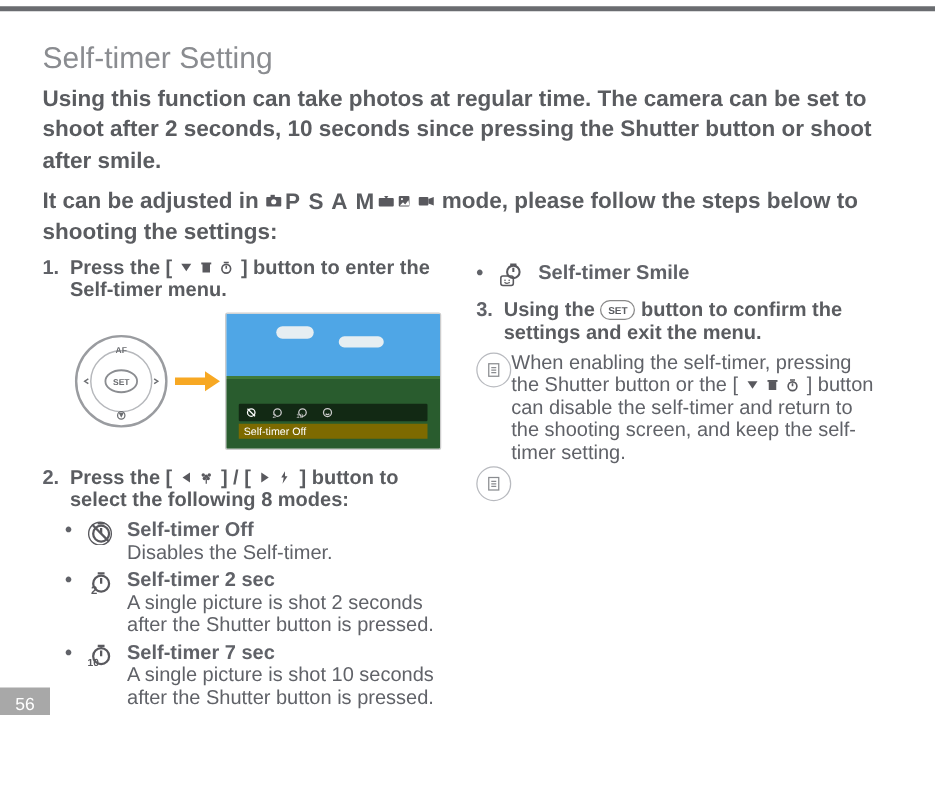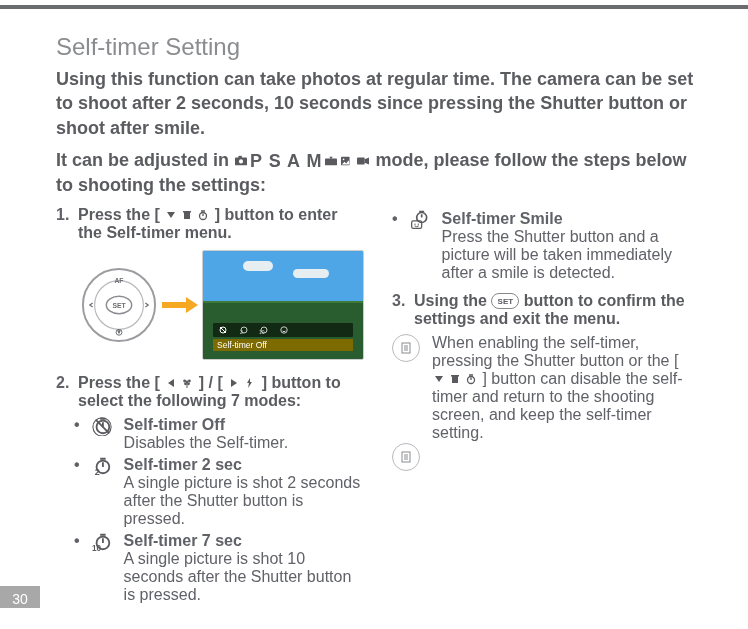--- a/index.html
+++ b/index.html
@@ -1,31 +1,31 @@
 <!DOCTYPE html>
 <html><head>
 <meta charset="utf-8">
 <style>
   body{margin:0;font-family:"Helvetica Neue",Arial,sans-serif;color:#606268;background:#fff;width:748px}
   .topbar{height:4px;background:#6a6c70;margin-top:5px}
-  .page{padding:18px 48px 0 56px;position:relative}
+  .page{padding:18px 48px 0 34px;position:relative}
   h1{font-size:24px;font-weight:400;color:#8a8c90;margin:6px 0 6px}
   p{margin:0 0 8px;line-height:1.35;font-size:18px}
   .bold{font-weight:600;color:#5a5c60}
   .cols{display:flex;gap:28px}
   .col{flex:1;min-width:0}
   .num{display:flex;gap:8px;margin-bottom:6px}
   .num .n{font-weight:600;min-width:14px}
   .modes{margin-top:4px}
   .mode{display:flex;gap:10px;margin:4px 0 4px 18px}
   .mode .dot{font-weight:700}
   .mode .mi{width:24px;display:flex;justify-content:center}
   .mode .txt{flex:1}
   .mode .ttl{font-weight:600}
-  .note{display:flex;gap:12px;margin:1px 0}
+  .note{display:flex;gap:0;margin:1px 0}
   .note .ni{width:26px;height:26px;border:1px solid #b8babf;border-radius:50%;display:flex;align-items:center;justify-content:center;flex-shrink:0}
   .note .ni svg{width:14px;height:14px}
   .pgtab{position:absolute;left:0;bottom:-4px;width:40px;height:26px;background:#a8a8a8;color:#fff;display:flex;align-items:center;justify-content:center;font-size:14px}
   .glyph-row{display:inline-flex;align-items:center;gap:2px;vertical-align:middle}
   .mini{width:14px;height:12px;display:inline-block}
   .dial{width:78px;height:78px}
   .thumb{flex:1;height:108px;position:relative;border:1px solid #ccc;
     background:linear-gradient(#4fa6e6 0 46%,#407a3a 46% 48%,#295c2e 48% 100%);border-radius:2px}
   .thumb .cloud{position:absolute;background:#e6eef2;border-radius:8px}
   .timerbar{position:absolute;left:10px;right:10px;bottom:22px;height:14px;background:rgba(0,0,0,.55);border-radius:1px;display:flex;align-items:center;padding:0 4px;gap:6px}
@@ -161,21 +161,21 @@
           </span>
           <span>] / [</span>
           <span class="glyph-row">
             <svg class="mini" viewBox="0 0 12 12">
                 <path d="M3 2v8l6-4z" fill="#59595e"></path>
               </svg>
             <svg class="mini" viewBox="0 0 12 12">
                 <path d="M6 1L3 6h2l-1 5 4-6H6z" fill="#59595e"></path>
               </svg>
           </span>
-          <span>] button to select the following 7 modes:</span>
+          <span>] button to select the following 8 modes:</span>
         </span>
       </div>
 
       <div class="modes">
         <div class="mode">
           <span class="dot">•</span>
           <span class="mi">
             <svg class="sicon" viewBox="0 0 22 22">
                 <circle cx="12" cy="12" r="7" fill="none" stroke="#59595e" stroke-width="2"></circle>
                 <path d="M12 12V7M9 3h6" stroke="#59595e" stroke-width="2"></path>
@@ -216,21 +216,21 @@
         <span class="mi">
           <svg class="sicon" viewBox="0 0 24 24">
               <circle cx="14" cy="9" r="6" fill="none" stroke="#59595e" stroke-width="2"></circle>
               <path d="M14 9V5M11 2h6" stroke="#59595e" stroke-width="2"></path>
               <rect x="2" y="13" width="12" height="9" rx="2" fill="none" stroke="#59595e" stroke-width="1.5"></rect>
               <circle cx="6" cy="17" r=".8" fill="#59595e"></circle>
               <circle cx="10" cy="17" r=".8" fill="#59595e"></circle>
               <path d="M5.5 19q2.5 2 5 0" stroke="#59595e" fill="none" stroke-width="1.2"></path>
             </svg>
         </span>
-        <span class="txt"><span class="ttl">Self-timer Smile</span><br><span>Press the Shutter button and a picture will be taken immediately after a smile is detected.</span></span>
+        <span class="txt"><span class="ttl">Self-timer Smile</span><br></span>
       </div>
 
       <div class="num" style="margin-top:10px">
         <span class="n">3.</span>
         <span class="bold">
           <span>Using the </span>
           <span class="ibtn">SET</span>
           <span> button to confirm the settings and exit the menu.</span>
         </span>
       </div>
@@ -265,14 +265,14 @@
         <span class="ni">
           <svg viewBox="0 0 14 14">
               <rect x="3" y="2" width="8" height="10" fill="none" stroke="#8a8c90"></rect>
               <path d="M5 5h4M5 7h4M5 9h4" stroke="#8a8c90"></path>
             </svg>
         </span>
       </div>
     </div>
   </div>
 
-  <div class="pgtab">30</div>
+  <div class="pgtab">56</div>
 </div>
 
 </body></html>

